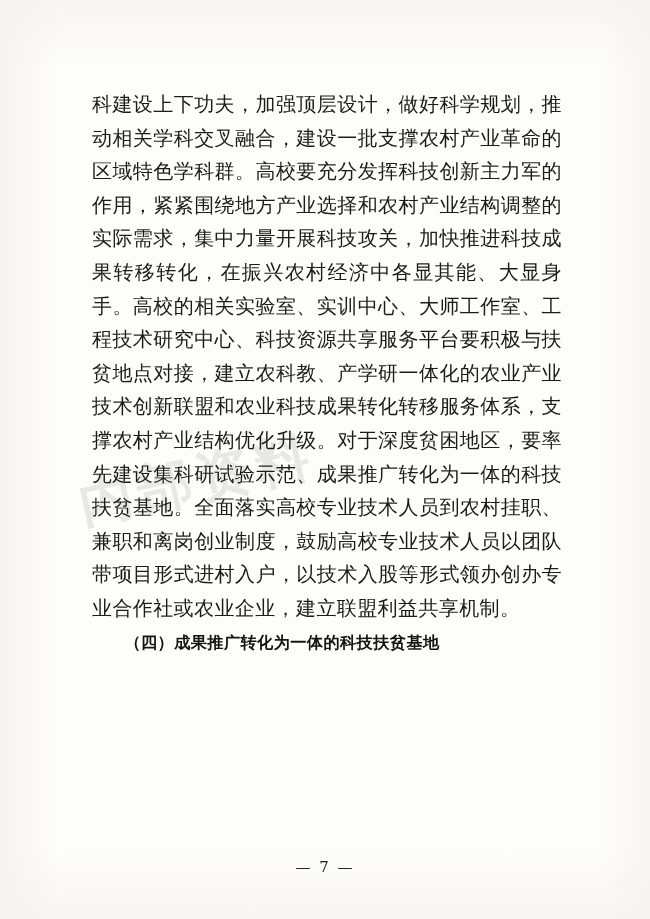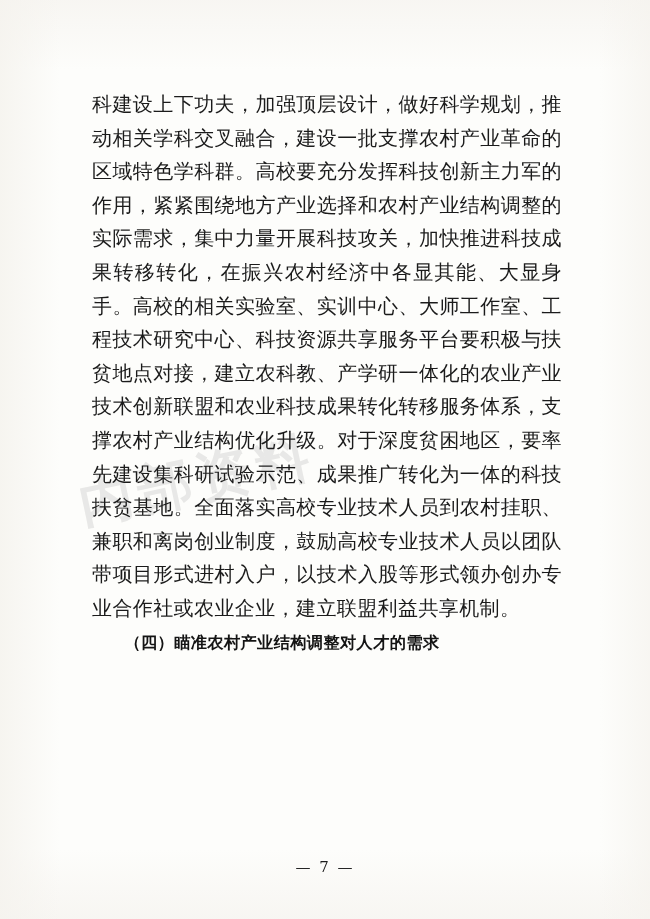--- a/index.html
+++ b/index.html
@@ -91,17 +91,17 @@
 </head>
 <body>
 
 <div class="page">
   <div class="paper-tone"></div>
 
   <div class="watermark">内部资料</div>
 
   <div class="content">
     <p class="body-text">科建设上下功夫，加强顶层设计，做好科学规划，推动相关学科交叉融合，建设一批支撑农村产业革命的区域特色学科群。高校要充分发挥科技创新主力军的作用，紧紧围绕地方产业选择和农村产业结构调整的实际需求，集中力量开展科技攻关，加快推进科技成果转移转化，在振兴农村经济中各显其能、大显身手。高校的相关实验室、实训中心、大师工作室、工程技术研究中心、科技资源共享服务平台要积极与扶贫地点对接，建立农科教、产学研一体化的农业产业技术创新联盟和农业科技成果转化转移服务体系，支撑农村产业结构优化升级。对于深度贫困地区，要率先建设集科研试验示范、成果推广转化为一体的科技扶贫基地。全面落实高校专业技术人员到农村挂职、兼职和离岗创业制度，鼓励高校专业技术人员以团队带项目形式进村入户，以技术入股等形式领办创办专业合作社或农业企业，建立联盟利益共享机制。</p>
-    <p class="heading">（四）瞄准农村产业结构调整对人才的需求</p>
+    <p class="heading">（四）成果推广转化为一体的科技扶贫基地</p>
   </div>
 
   <div class="footer">— 7 —</div>
 </div>
 
 </body></html>

